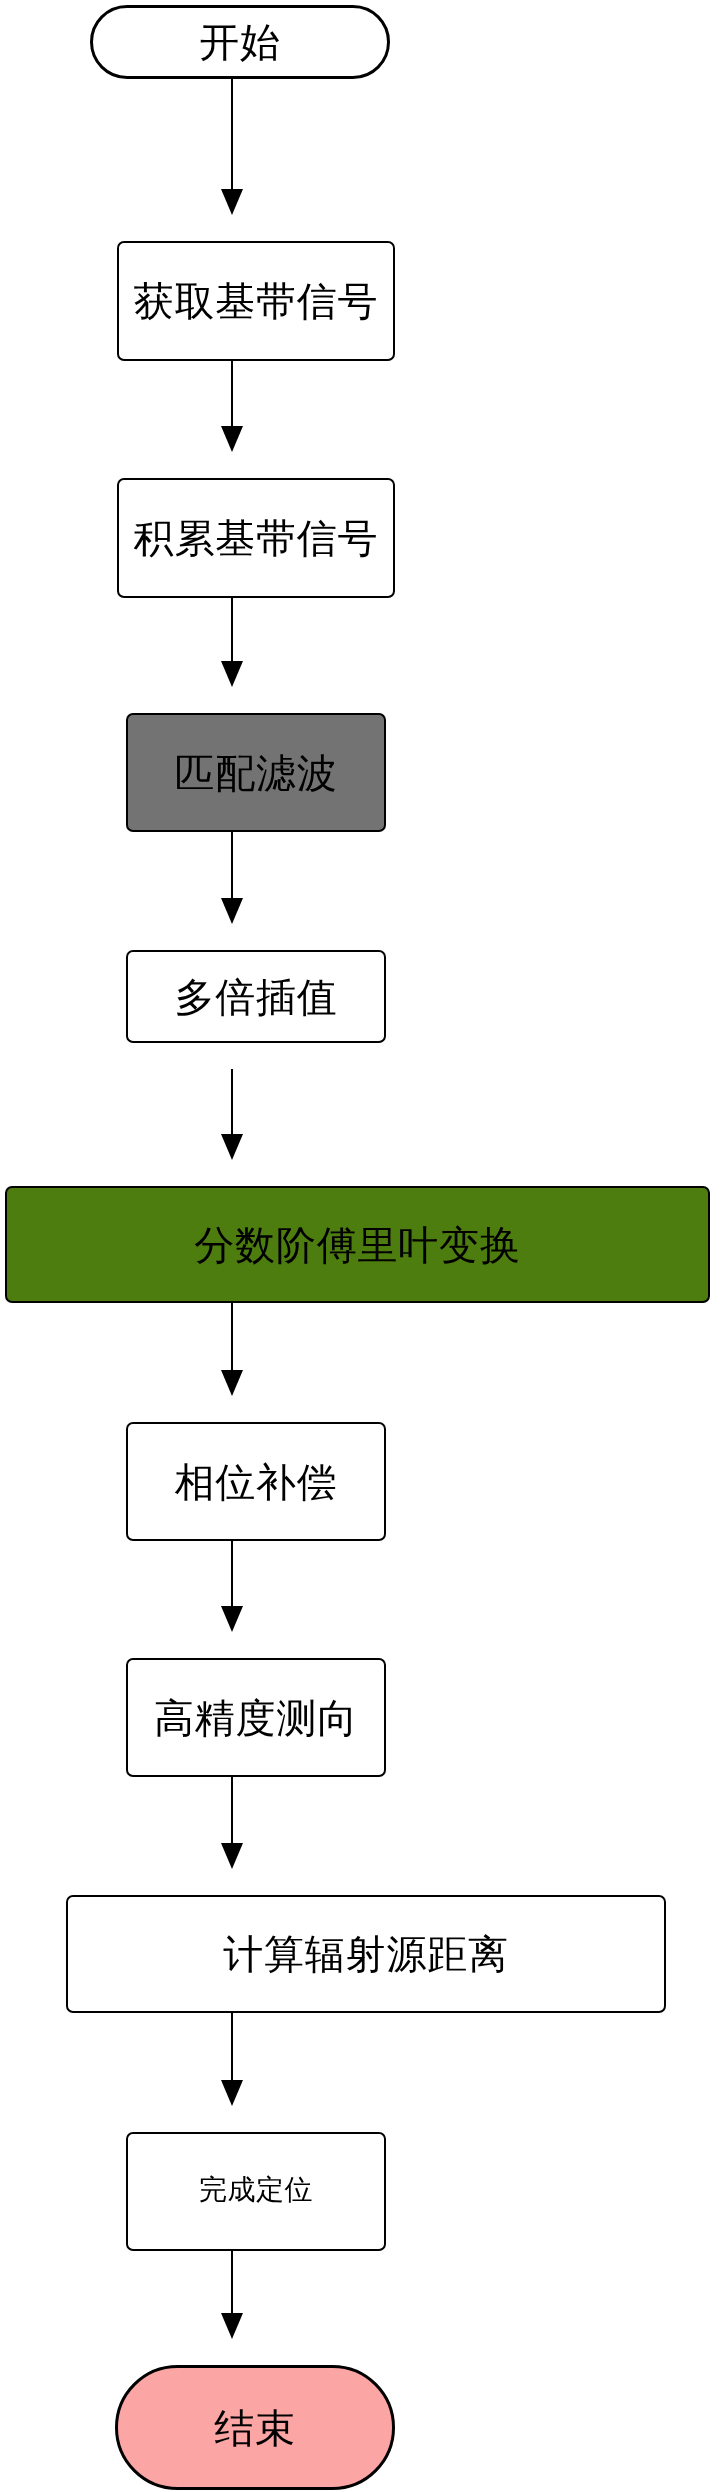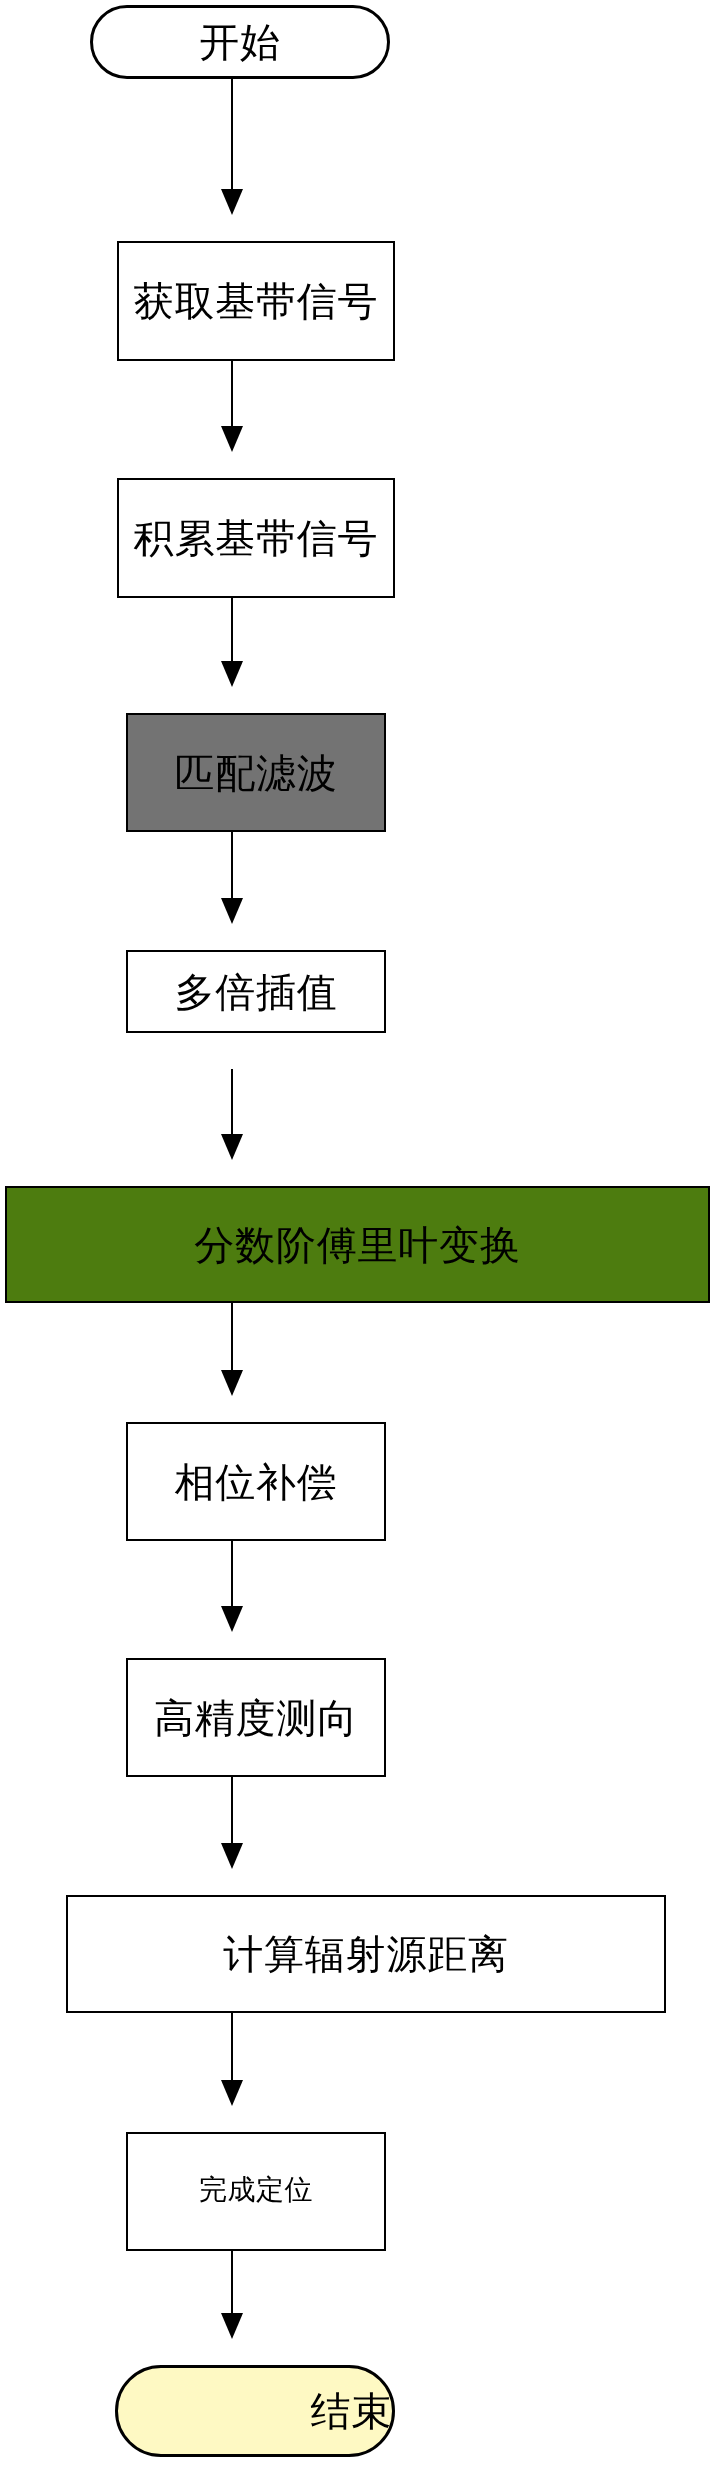--- a/index.html
+++ b/index.html
@@ -24,21 +24,21 @@
     background: #ffffff;
     border: 2px solid #000000;
     display: flex;
     align-items: center;
     justify-content: center;
     color: #000000;
     line-height: 1.05;
     white-space: nowrap;
   }
   .node.process {
-    border-radius: 0;
+    border-radius: 7px;
   }
   .node.terminal {
     border-radius: 999px;
     border-width: 3px;
   }
   .node .label {
     display: block;
     letter-spacing: 0.02em;
   }
   
@@ -85,34 +85,34 @@
     </div>
     <div class="node process" style="left: 117px; top: 241px; width: 278px; height: 120px; border-color: rgb(0, 0, 0); color: rgb(0, 0, 0); background: rgb(255, 255, 255);">
       <span class="label" style="font-size: 40px;">获取基带信号</span>
     </div>
     <div class="node process" style="left: 117px; top: 478px; width: 278px; height: 120px; border-color: rgb(0, 0, 0); color: rgb(0, 0, 0); background: rgb(255, 255, 255);">
       <span class="label" style="font-size: 40px;">积累基带信号</span>
     </div>
     <div class="node process" style="left: 126px; top: 713px; width: 260px; height: 119px; border-color: rgb(0, 0, 0); color: rgb(0, 0, 0); background: #737373;">
       <span class="label" style="font-size: 40px;">匹配滤波</span>
     </div>
-    <div class="node process" style="left: 126px; top: 950px; width: 260px; height: 83px; border-color: rgb(0, 0, 0); color: rgb(0, 0, 0); background: rgb(255, 255, 255);">
+    <div class="node process" style="left: 126px; top: 950px; width: 260px; height: 93px; border-color: rgb(0, 0, 0); color: rgb(0, 0, 0); background: rgb(255, 255, 255);">
       <span class="label" style="font-size: 40px;">多倍插值</span>
     </div>
     <div class="node process" style="left: 5px; top: 1186px; width: 705px; height: 117px; border-color: rgb(0, 0, 0); color: rgb(0, 0, 0); background: #4d7c0f;">
       <span class="label" style="font-size: 40px;">分数阶傅里叶变换</span>
     </div>
     <div class="node process" style="left: 126px; top: 1422px; width: 260px; height: 119px; border-color: rgb(0, 0, 0); color: rgb(0, 0, 0); background: rgb(255, 255, 255);">
       <span class="label" style="font-size: 40px;">相位补偿</span>
     </div>
     <div class="node process" style="left: 126px; top: 1658px; width: 260px; height: 119px; border-color: rgb(0, 0, 0); color: rgb(0, 0, 0); background: rgb(255, 255, 255);">
       <span class="label" style="font-size: 40px;">高精度测向</span>
     </div>
     <div class="node process" style="left: 66px; top: 1895px; width: 600px; height: 118px; border-color: rgb(0, 0, 0); color: rgb(0, 0, 0); background: rgb(255, 255, 255);">
       <span class="label" style="font-size: 40px;">计算辐射源距离</span>
     </div>
     <div class="node process" style="left: 126px; top: 2132px; width: 260px; height: 119px; border-color: rgb(0, 0, 0); color: rgb(0, 0, 0); background: rgb(255, 255, 255);">
       <span class="label" style="font-size: 28px; font-family: Liberation Mono, monospace;">完成定位</span>
     </div>
-    <div class="node terminal" style="left: 115px; top: 2365px; width: 280px; height: 92px; border-color: rgb(0, 0, 0); color: rgb(0, 0, 0); background: #fef9c3; justify-content: flex-end;">
+    <div class="node terminal" style="left: 115px; top: 2365px; width: 280px; height: 125px; border-color: rgb(0, 0, 0); color: rgb(0, 0, 0); background: #fca5a5;">
       <span class="label" style="font-size: 40px;">结束</span>
     </div>
   </div>
 
 </body></html>

